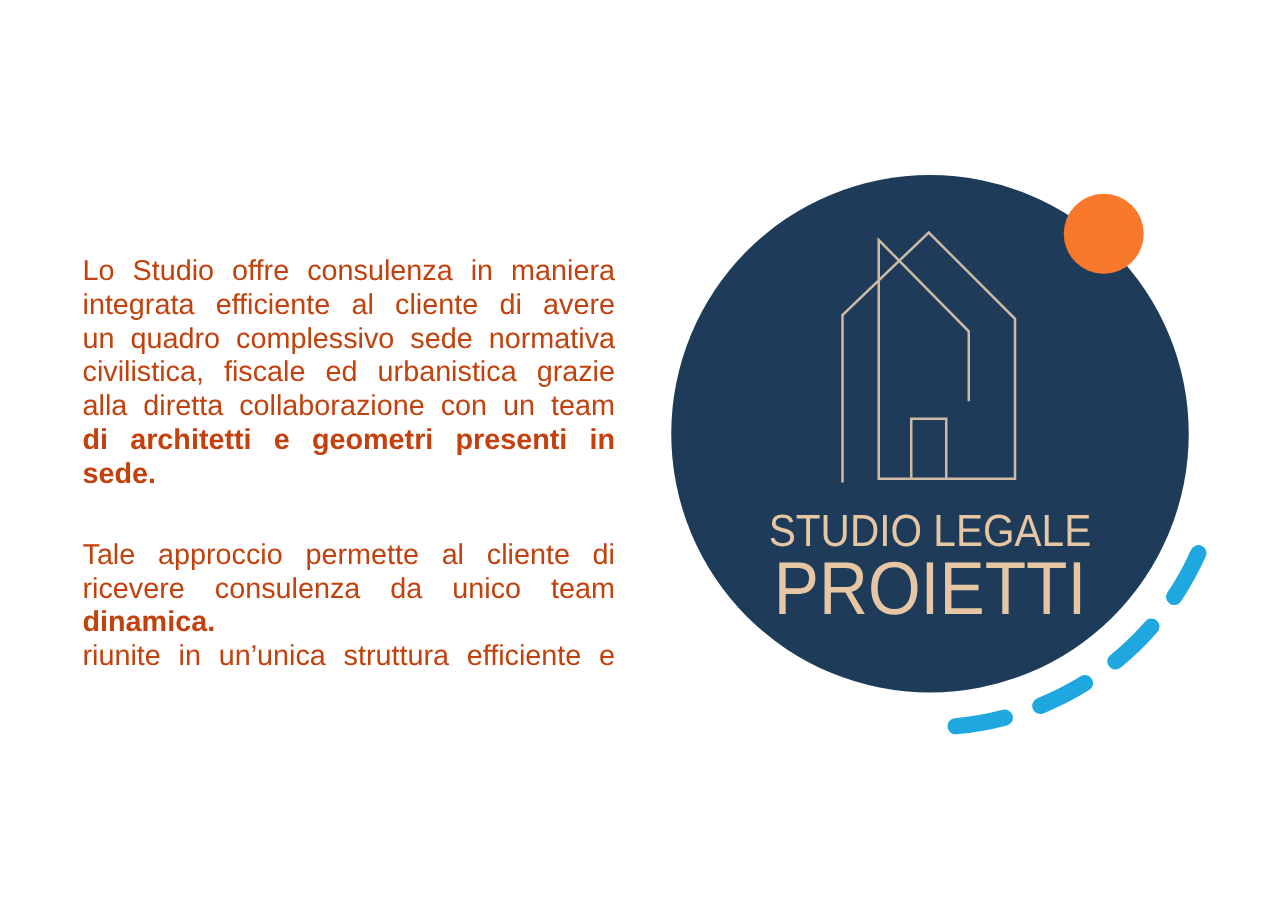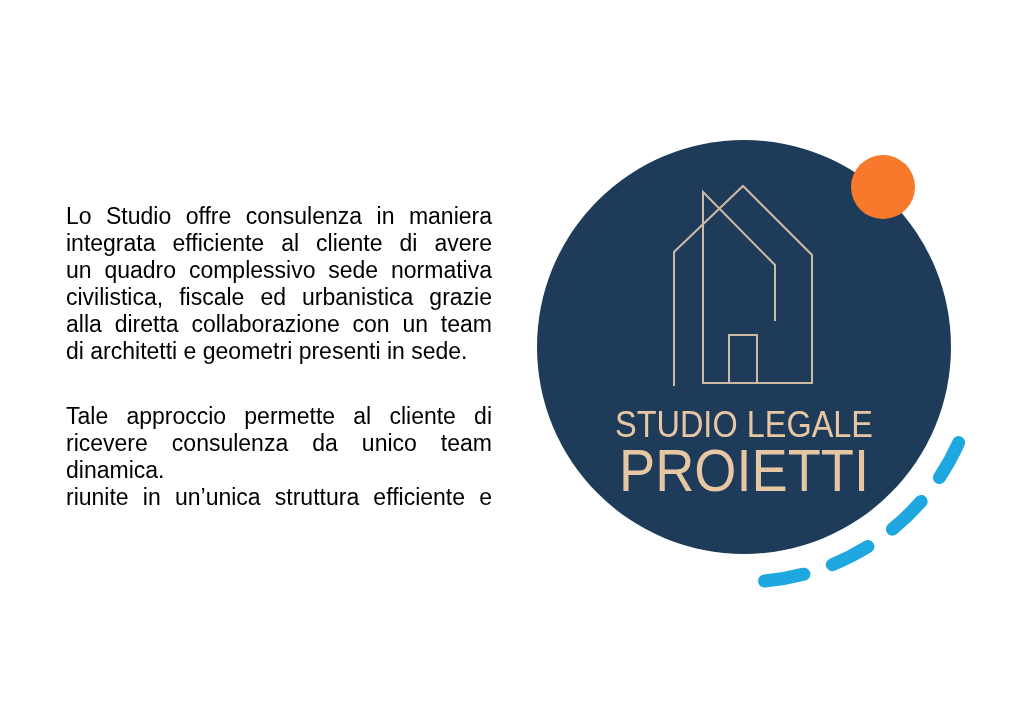--- a/index.html
+++ b/index.html
@@ -9,34 +9,35 @@
     overflow: hidden;
     position: relative;
     font-family: "Liberation Sans", sans-serif;
   }
   .slide { position: absolute; inset: 0; width: 1024px; height: 724px; }
 
   
   .text-block {
     position: absolute;
     left: 66px; top: 203px; width: 426px;
-    color: #000000;
+    color: #c2410c;
     font-size: 23px;
     line-height: 27px;
     font-family: "Liberation Sans", sans-serif;
   }
   .para { margin: 0 0 38px 0; }
   .para:last-child { margin-bottom: 0; }
   .jline {
     text-align: justify;
     text-align-last: justify;
     white-space: normal;
   }
   .jline.last {
     text-align-last: left;
+    font-weight: bold;
   }
 
   
   .logo-svg { position: absolute; left: 0; top: 0; }
   .wordmark-small {
     font-family: "Liberation Sans", sans-serif;
     font-size: 36px;
     font-weight: 400;
   }
   .wordmark-large {

